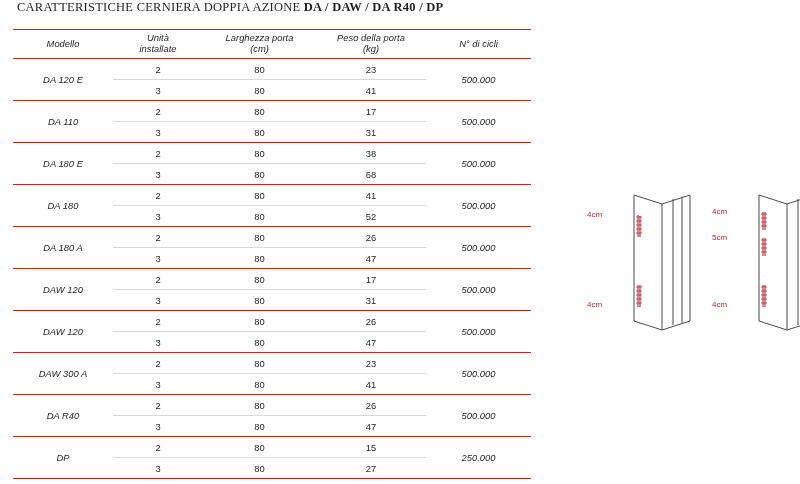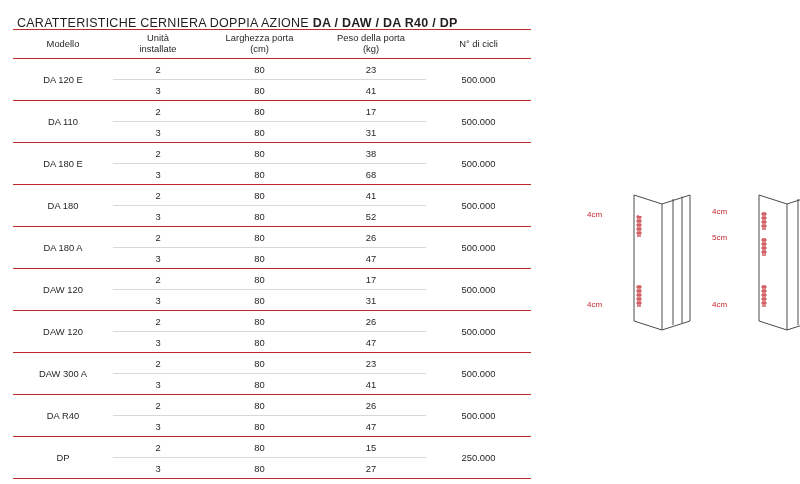--- a/index.html
+++ b/index.html
@@ -21,21 +21,22 @@
   }
 
   
   .title-bar {
     position: absolute;
     left: 0;
     top: 0;
     width: 800px;
     height: 30px;
     display: flex;
-    align-items: flex-end;
+    align-items: flex-start;
+    font-family: Liberation Serif, serif;
   }
   .title-text {
     font-size: 12.5px;
     letter-spacing: 0.02em;
     padding-left: 17px;
     white-space: nowrap;
     color: #231f20;
   }
   .title-text .strong {
     font-weight: bold;
@@ -67,40 +68,42 @@
     text-align: center;
     color: #231f20;
     padding: 0;
     font-weight: normal;
   }
   thead th {
     height: 28px;
     vertical-align: middle;
     line-height: 1.15;
     font-size: 9.4px;
+    font-style: italic;
   }
   thead tr {
     border-bottom: 1px solid #c0272d;
   }
   tbody td {
     height: 20px;
     vertical-align: middle;
   }
   tbody tr.row-first td {
     border-top: none;
   }
   tbody tr.group-start td {
     border-top: 1px solid #c0272d;
   }
   tbody tr.inner td.thin-line {
     border-top: 1px solid #d8d8d8;
   }
   td.model,
   td.cycles {
     vertical-align: middle;
+    font-style: italic;
   }
   .col-model { width: 100px; }
   .col-units { width: 90px; }
   .col-width { width: 113px; }
   .col-weight { width: 110px; }
   .col-cycles { width: 105px; }
 
   .bottom-rule {
     position: absolute;
     left: 13px;

